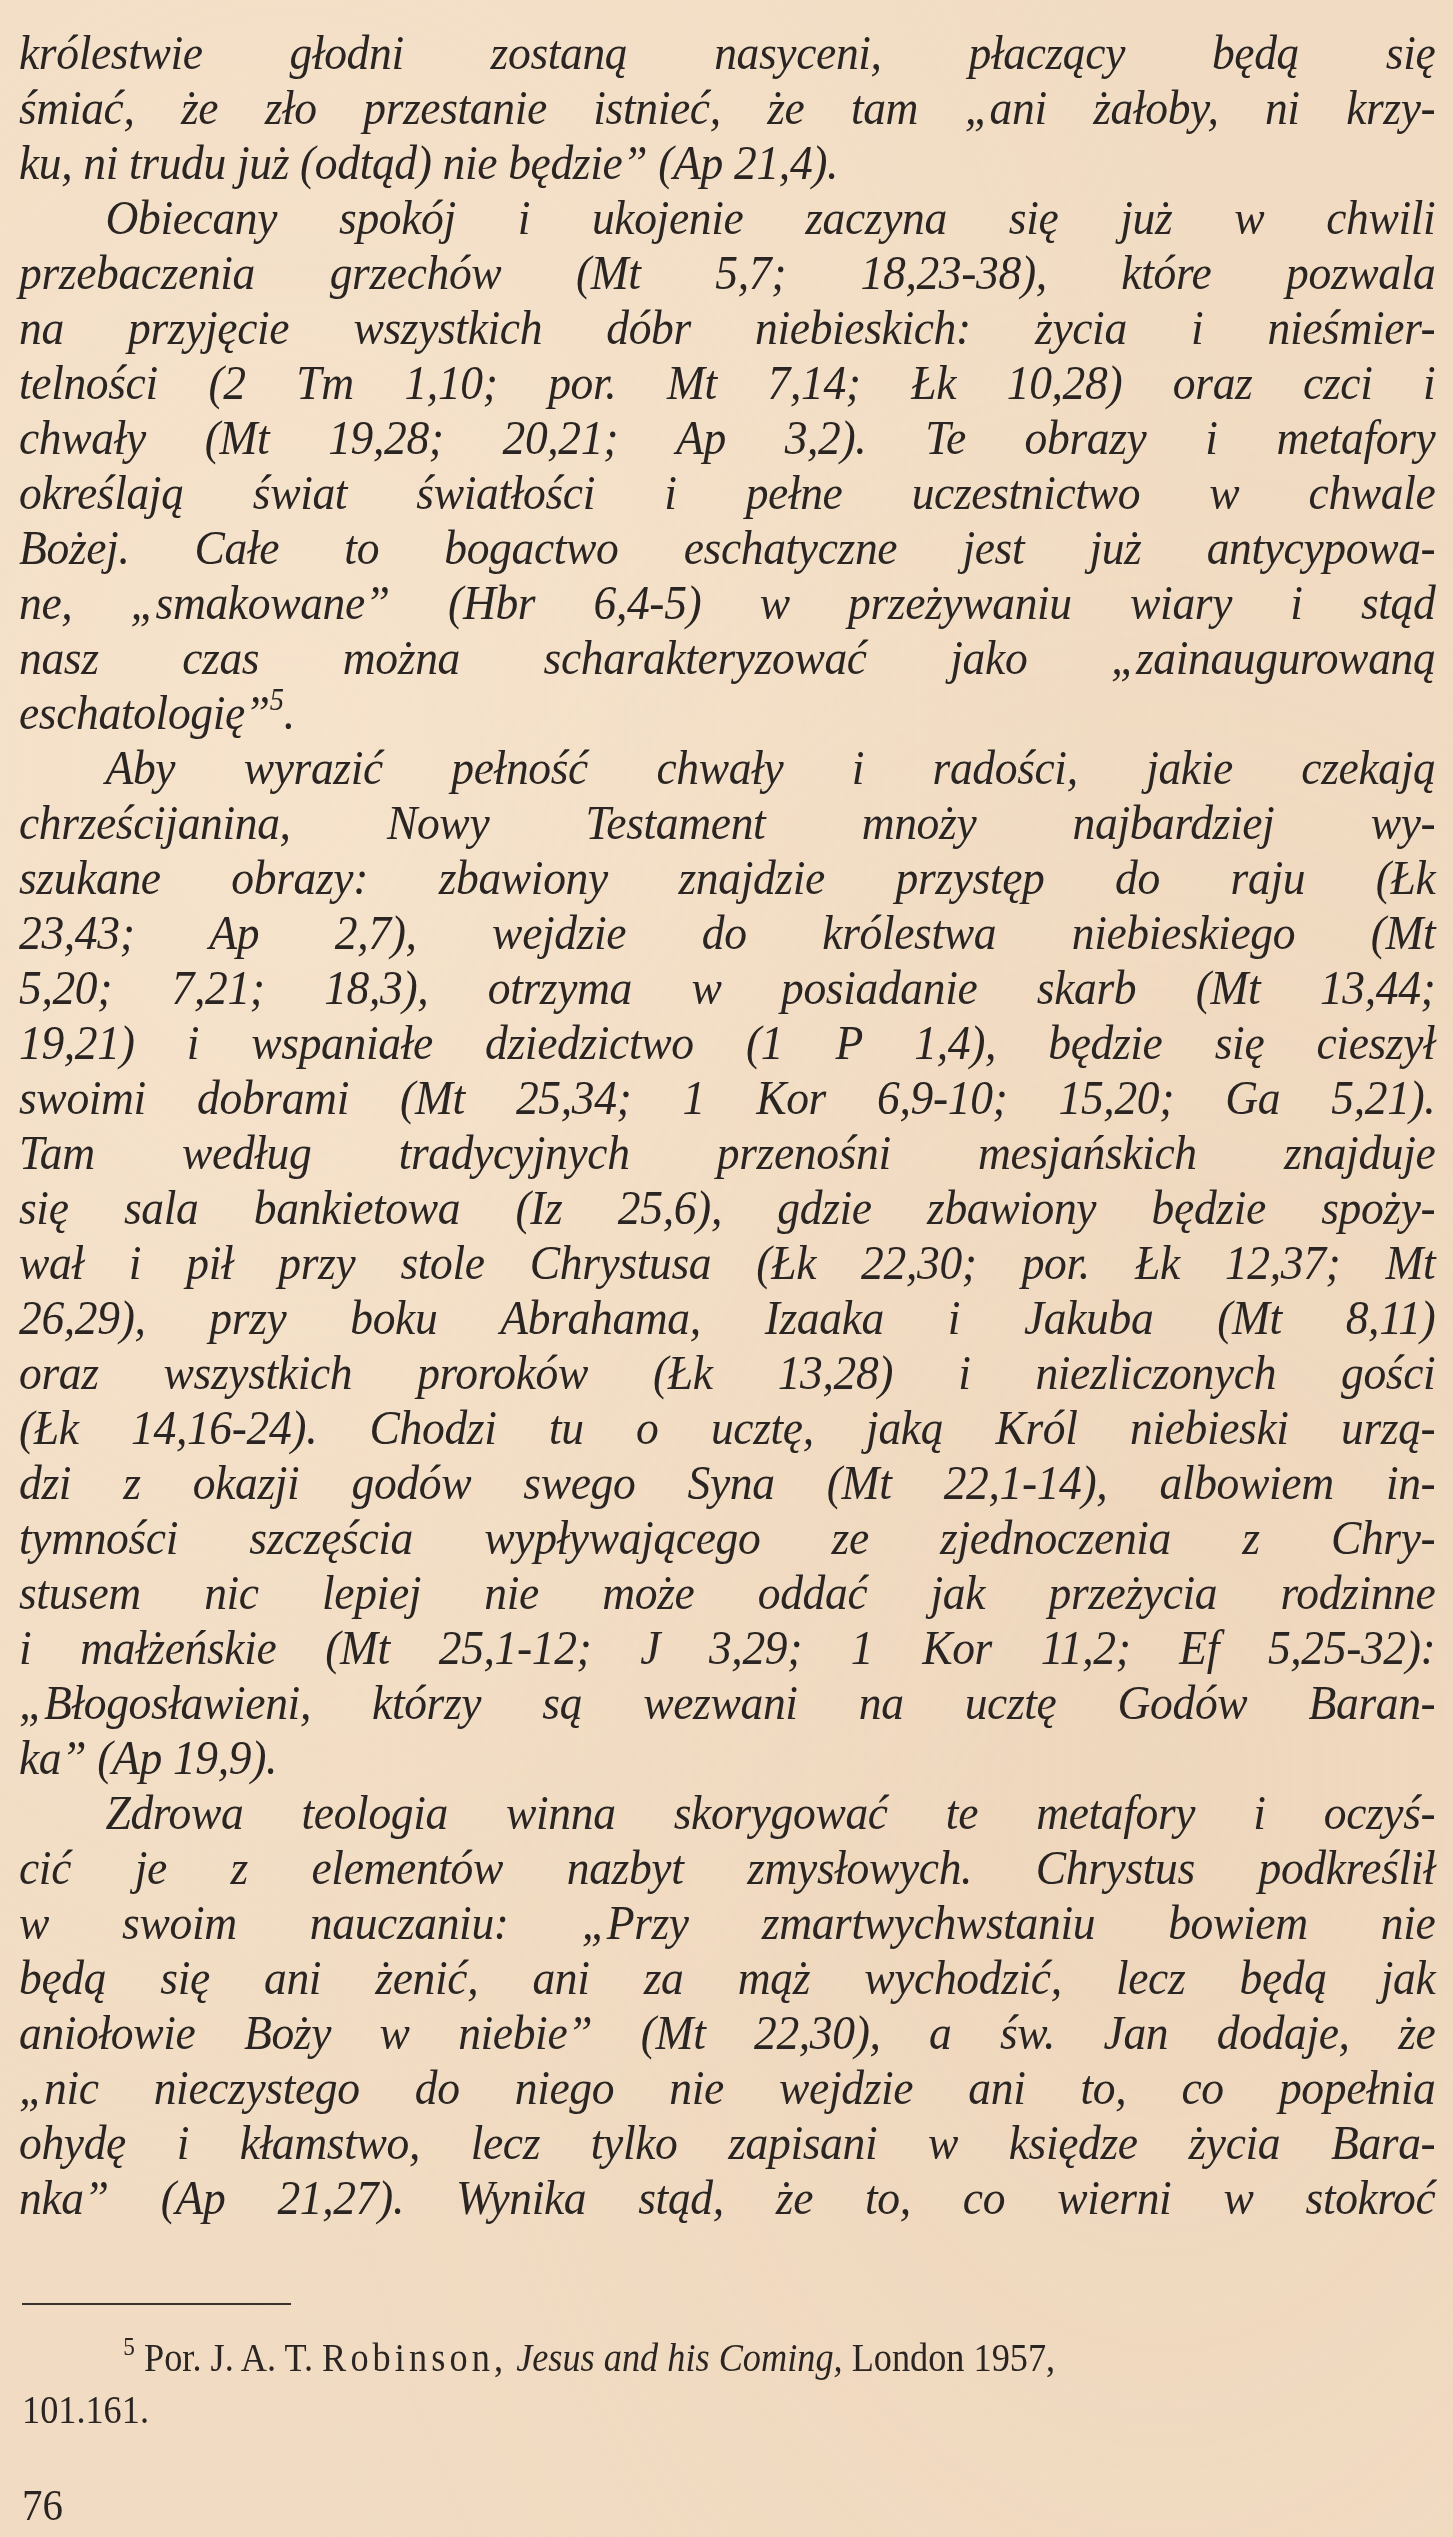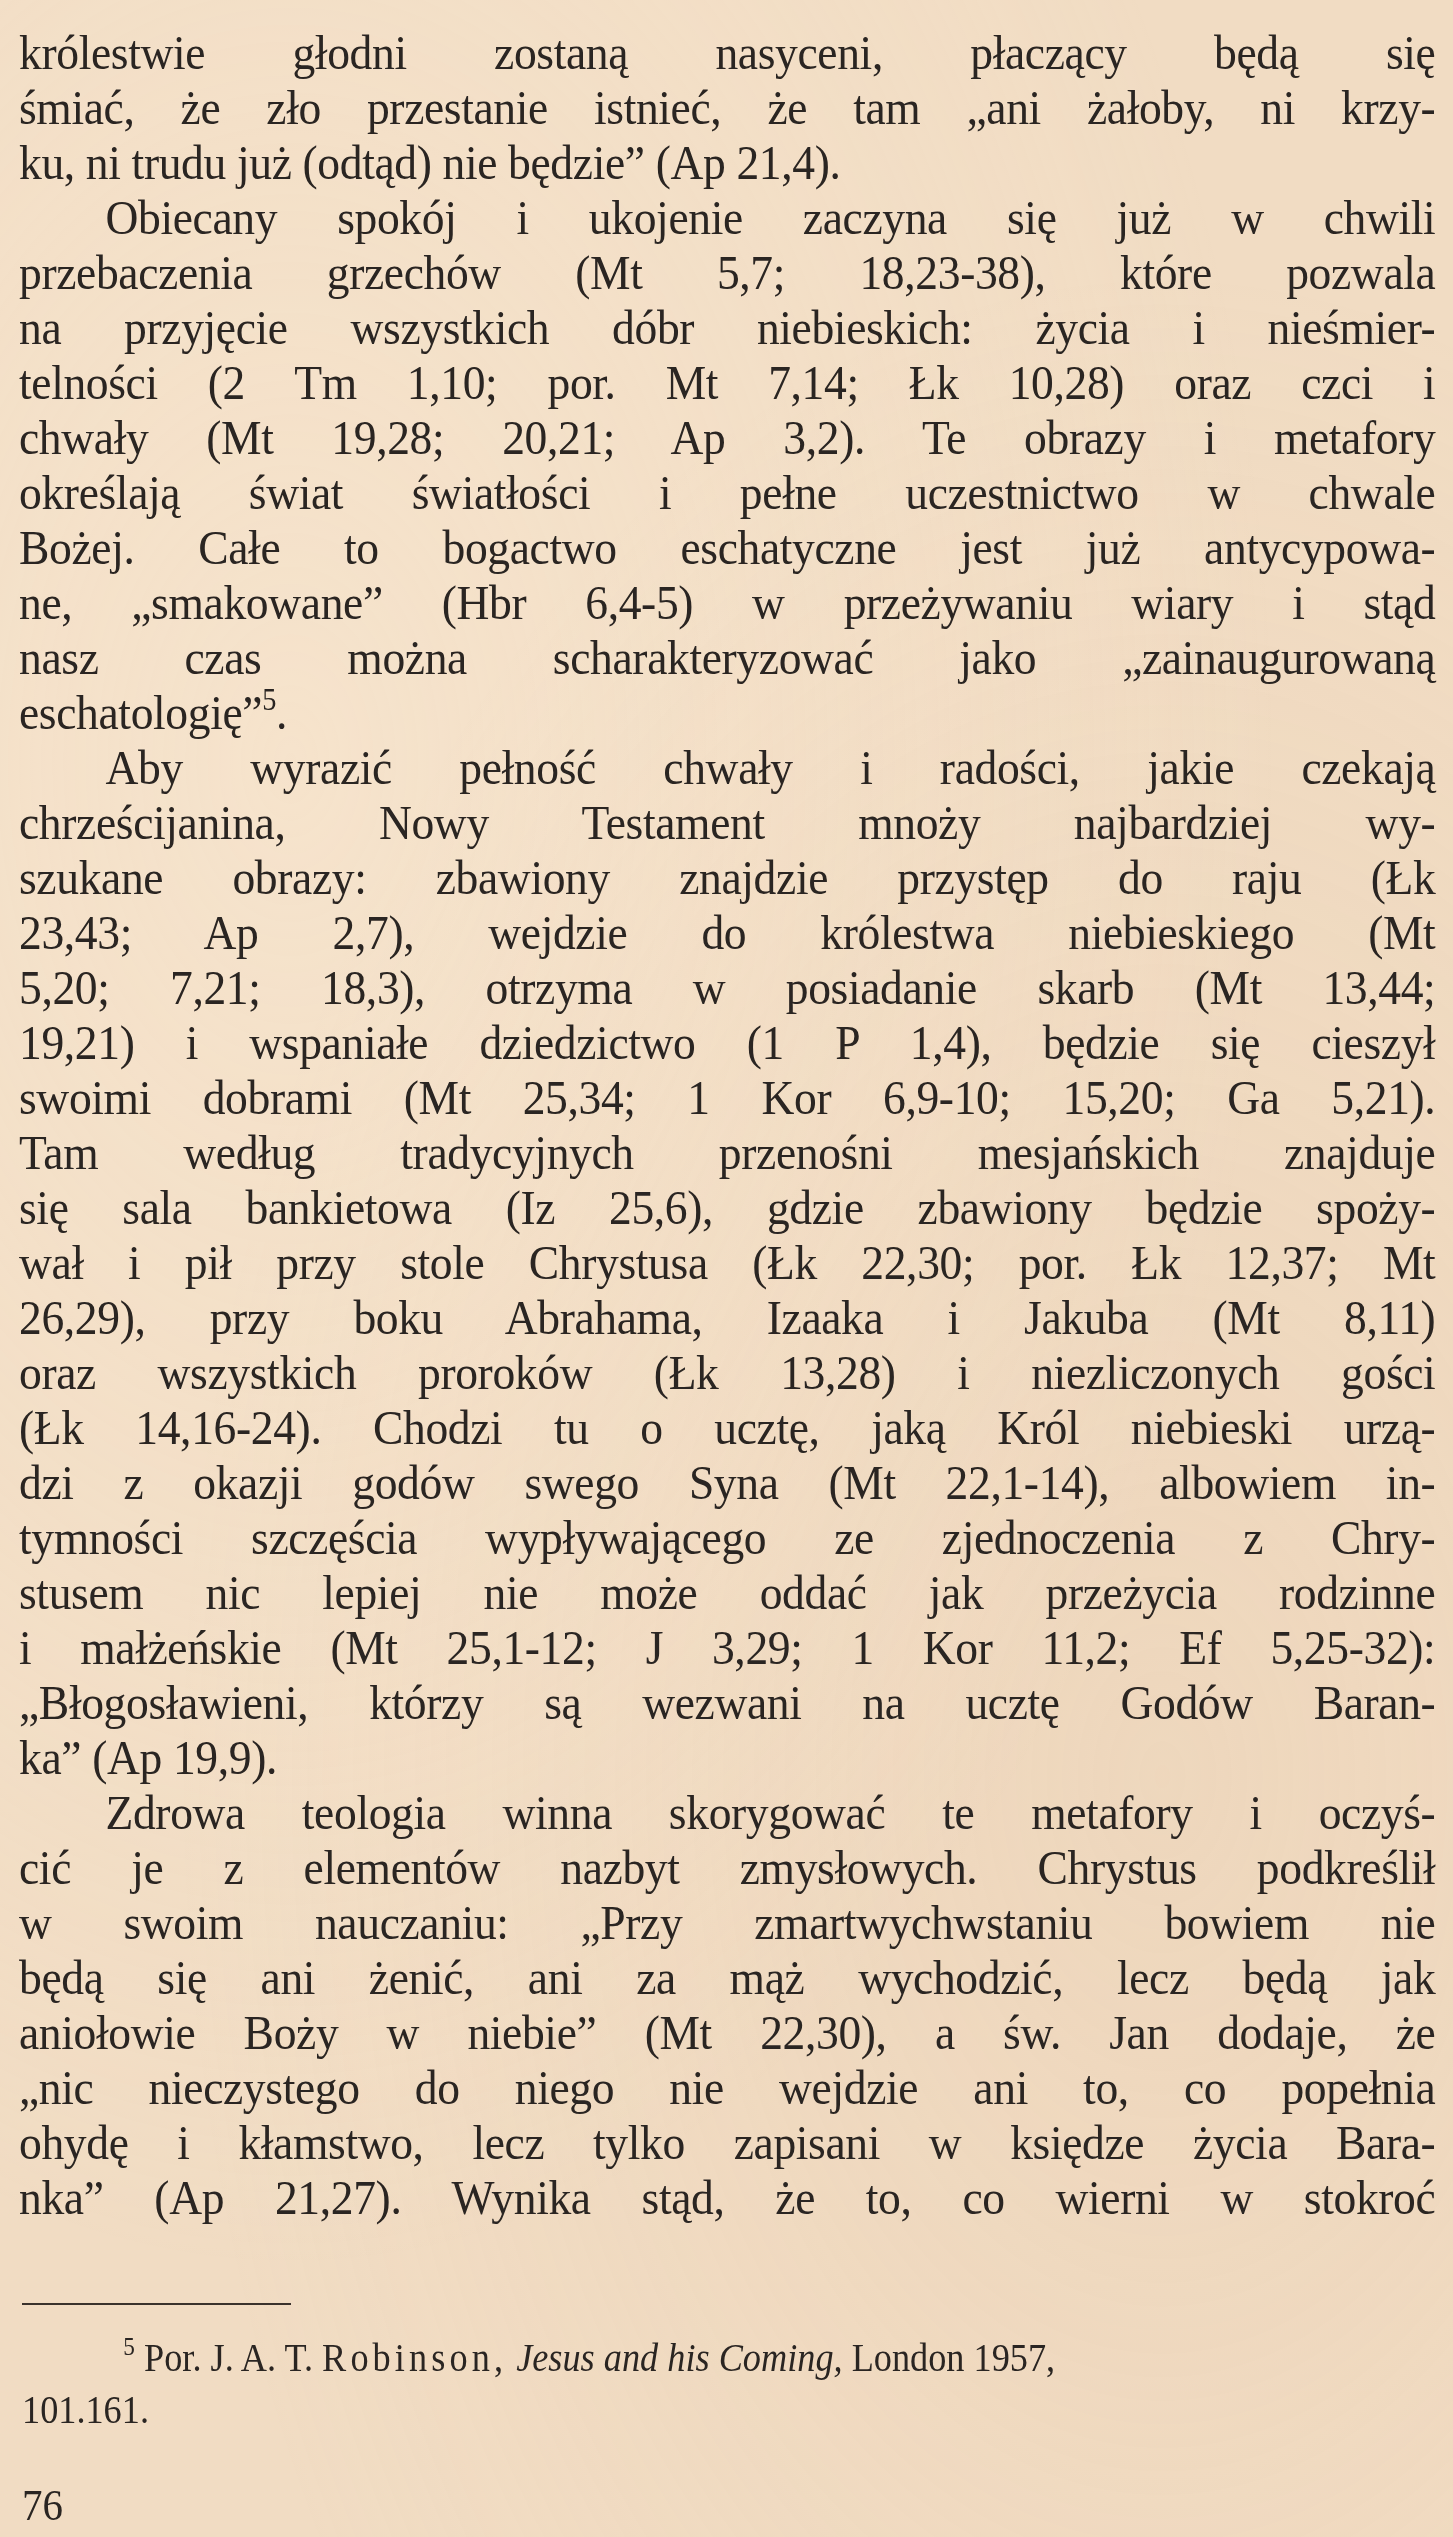--- a/index.html
+++ b/index.html
@@ -13,20 +13,21 @@
     position: relative;
     overflow: hidden;
     color: #2a2522;
     font-family: "Liberation Serif", "DejaVu Serif", serif;
   }
   .page {
     position: absolute;
     left: 19px;
     top: 25px;
     width: 1416px;
+    font-style: italic;
   }
   .body-text {
     font-size: 49px;
     line-height: 55px;
     letter-spacing: -0.4px;
     transform: scaleX(0.93);
     transform-origin: left top;
     width: 1523px;
   }
   .line {

